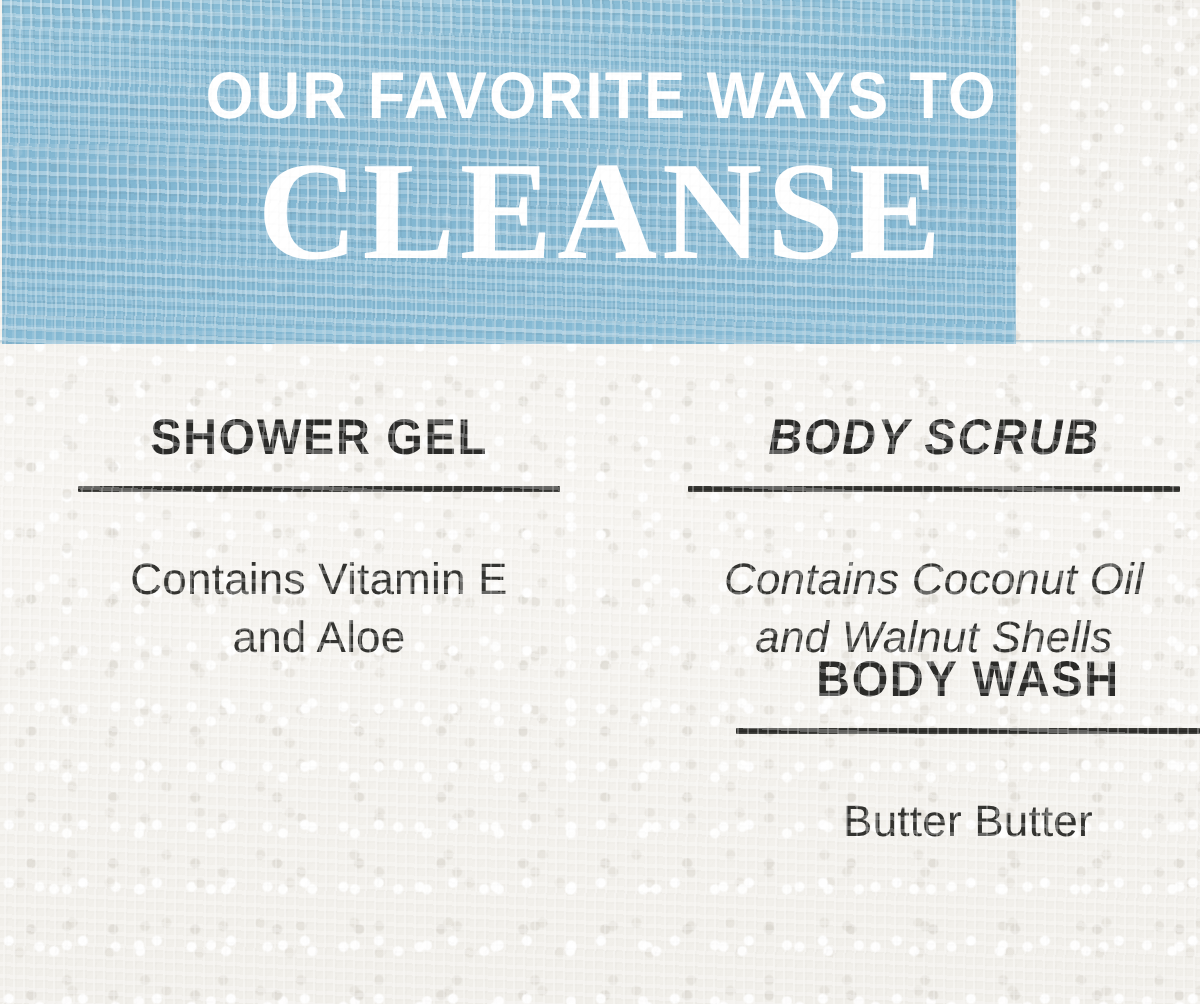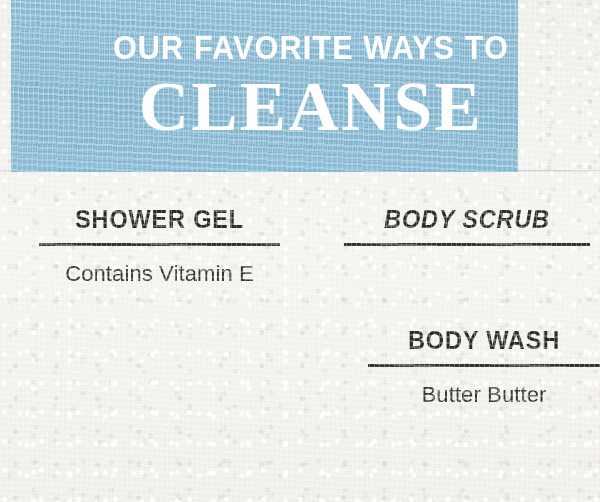--- a/index.html
+++ b/index.html
@@ -43,21 +43,21 @@
     background-image:
       repeating-linear-gradient(91deg, rgba(255,255,255,0.55) 0 1px, rgba(0,0,0,0.018) 1px 2px, transparent 2px 5px),
       repeating-linear-gradient(3deg, rgba(0,0,0,0.015) 0 1px, rgba(255,255,255,0.5) 1px 3px, transparent 3px 6px),
       repeating-linear-gradient(127deg, rgba(0,0,0,0.012) 0 1px, transparent 1px 4px);
     mix-blend-mode: normal;
   }
 
   
   .header-band {
     position: absolute;
-    left: 11px;
+    left: 1px;
     top: 0;
     width: 507px;
     height: 172px;
     background-color: #86bad4;
     background-image:
       repeating-linear-gradient(88deg, rgba(255,255,255,0.10) 0 1px, rgba(0,0,0,0.035) 1px 2px, transparent 2px 5px),
       repeating-linear-gradient(2deg, rgba(0,0,0,0.03) 0 1px, rgba(255,255,255,0.09) 1px 3px, transparent 3px 7px),
       radial-gradient(circle at 18% 30%, rgba(255,255,255,0.10) 0 2px, transparent 3px),
       radial-gradient(circle at 68% 70%, rgba(0,0,0,0.035) 0 2px, transparent 3px),
       linear-gradient(180deg, #8abdd6 0%, #83b7d2 55%, #88bbd5 100%);
@@ -146,21 +146,21 @@
     width: 100%;
     border-radius: 0.5px;
   }
 
   .card-body {
     color: #343431;
     font-family: "Liberation Sans", sans-serif;
     font-weight: 400;
     font-size: 22px;
     line-height: 29px;
-    margin: 13px 0 0 0;
+    margin: 29px 0 0 0;
     letter-spacing: 0.005em;
   }
 
   .card-body .line { display: block; white-space: nowrap; }
 
   
   .row-bottom {
     position: absolute;
     left: 0;
     top: 155px;
@@ -202,26 +202,31 @@
 
   <div class="content">
 
     <div class="row-top">
 
       <div class="card left">
         <div class="card-heading">SHOWER GEL</div>
         <div class="rule"></div>
         <div class="card-body">
           <span class="line">Contains Vitamin E</span>
+          <span class="line">and Aloe</span>
         </div>
       </div>
 
       <div class="card right">
         <div class="card-heading">BODY SCRUB</div>
         <div class="rule"></div>
+        <div class="card-body">
+          <span class="line">Contains Coconut Oil</span>
+          <span class="line">and Walnut Shells</span>
+        </div>
       </div>
 
     </div>
 
     <div class="row-bottom">
       <div class="card bottom">
         <div class="card-heading">BODY WASH</div>
         <div class="rule"></div>
         <div class="card-body">
           <span class="line">Butter Butter</span>

